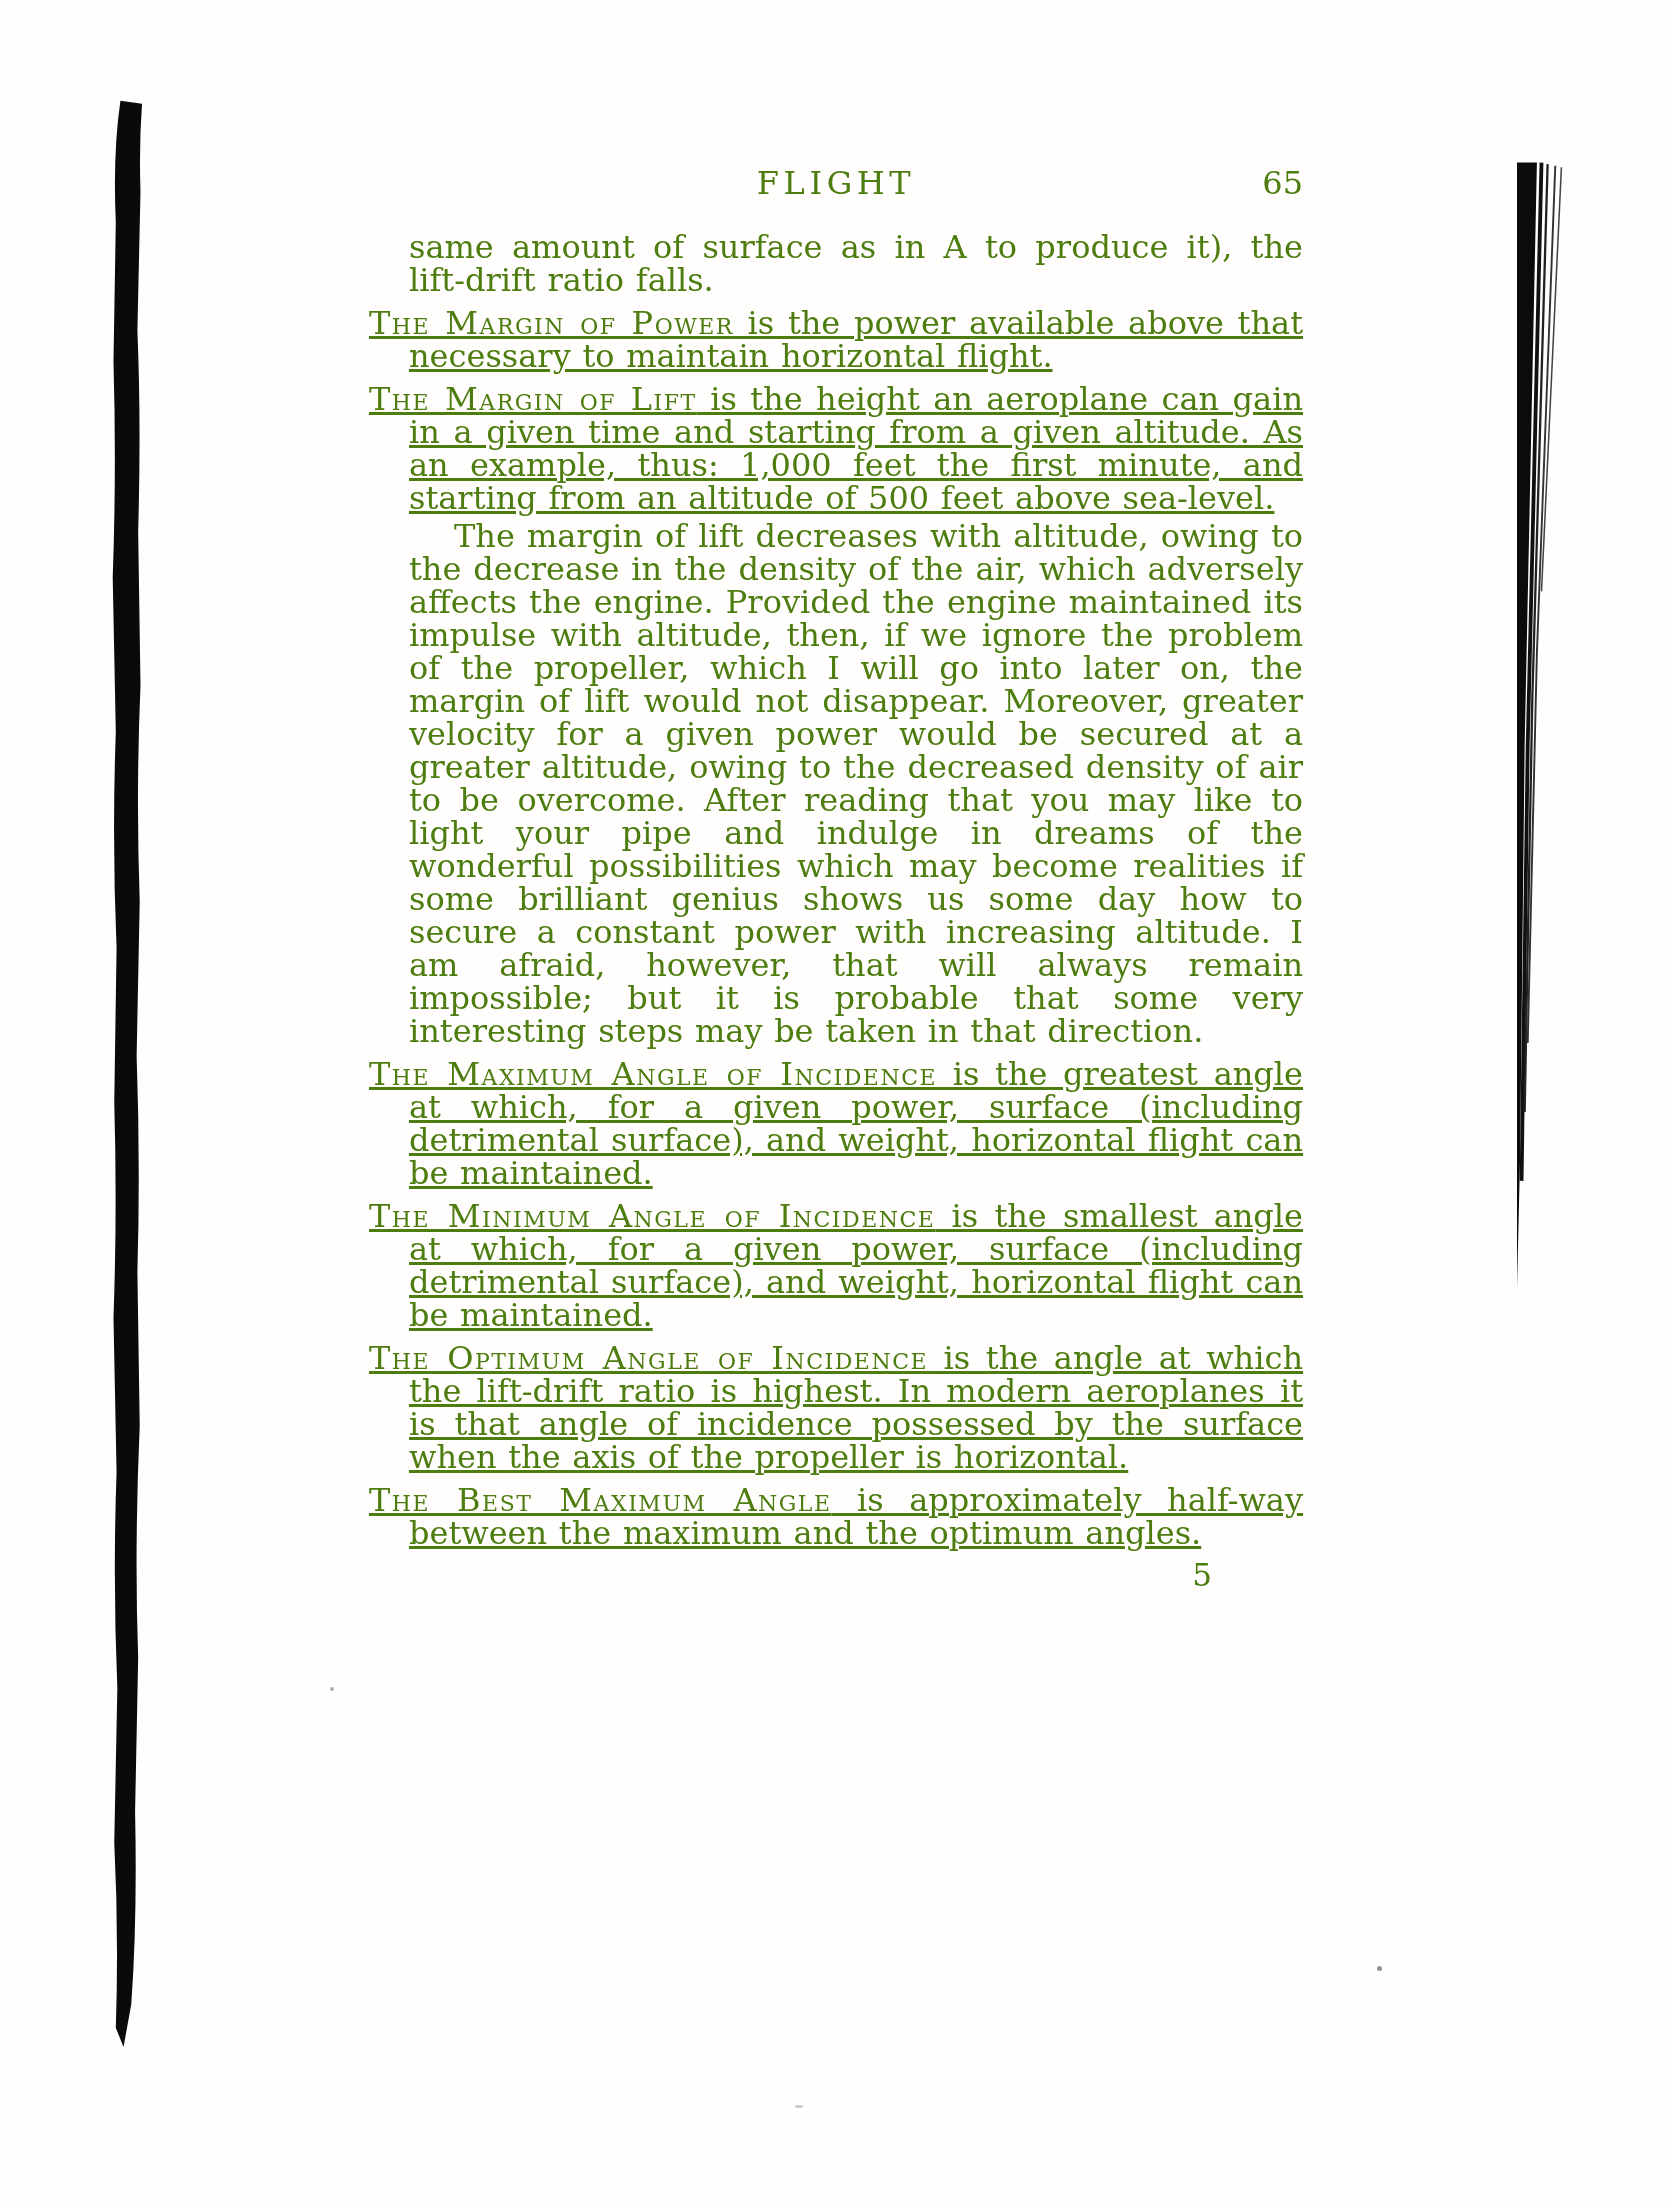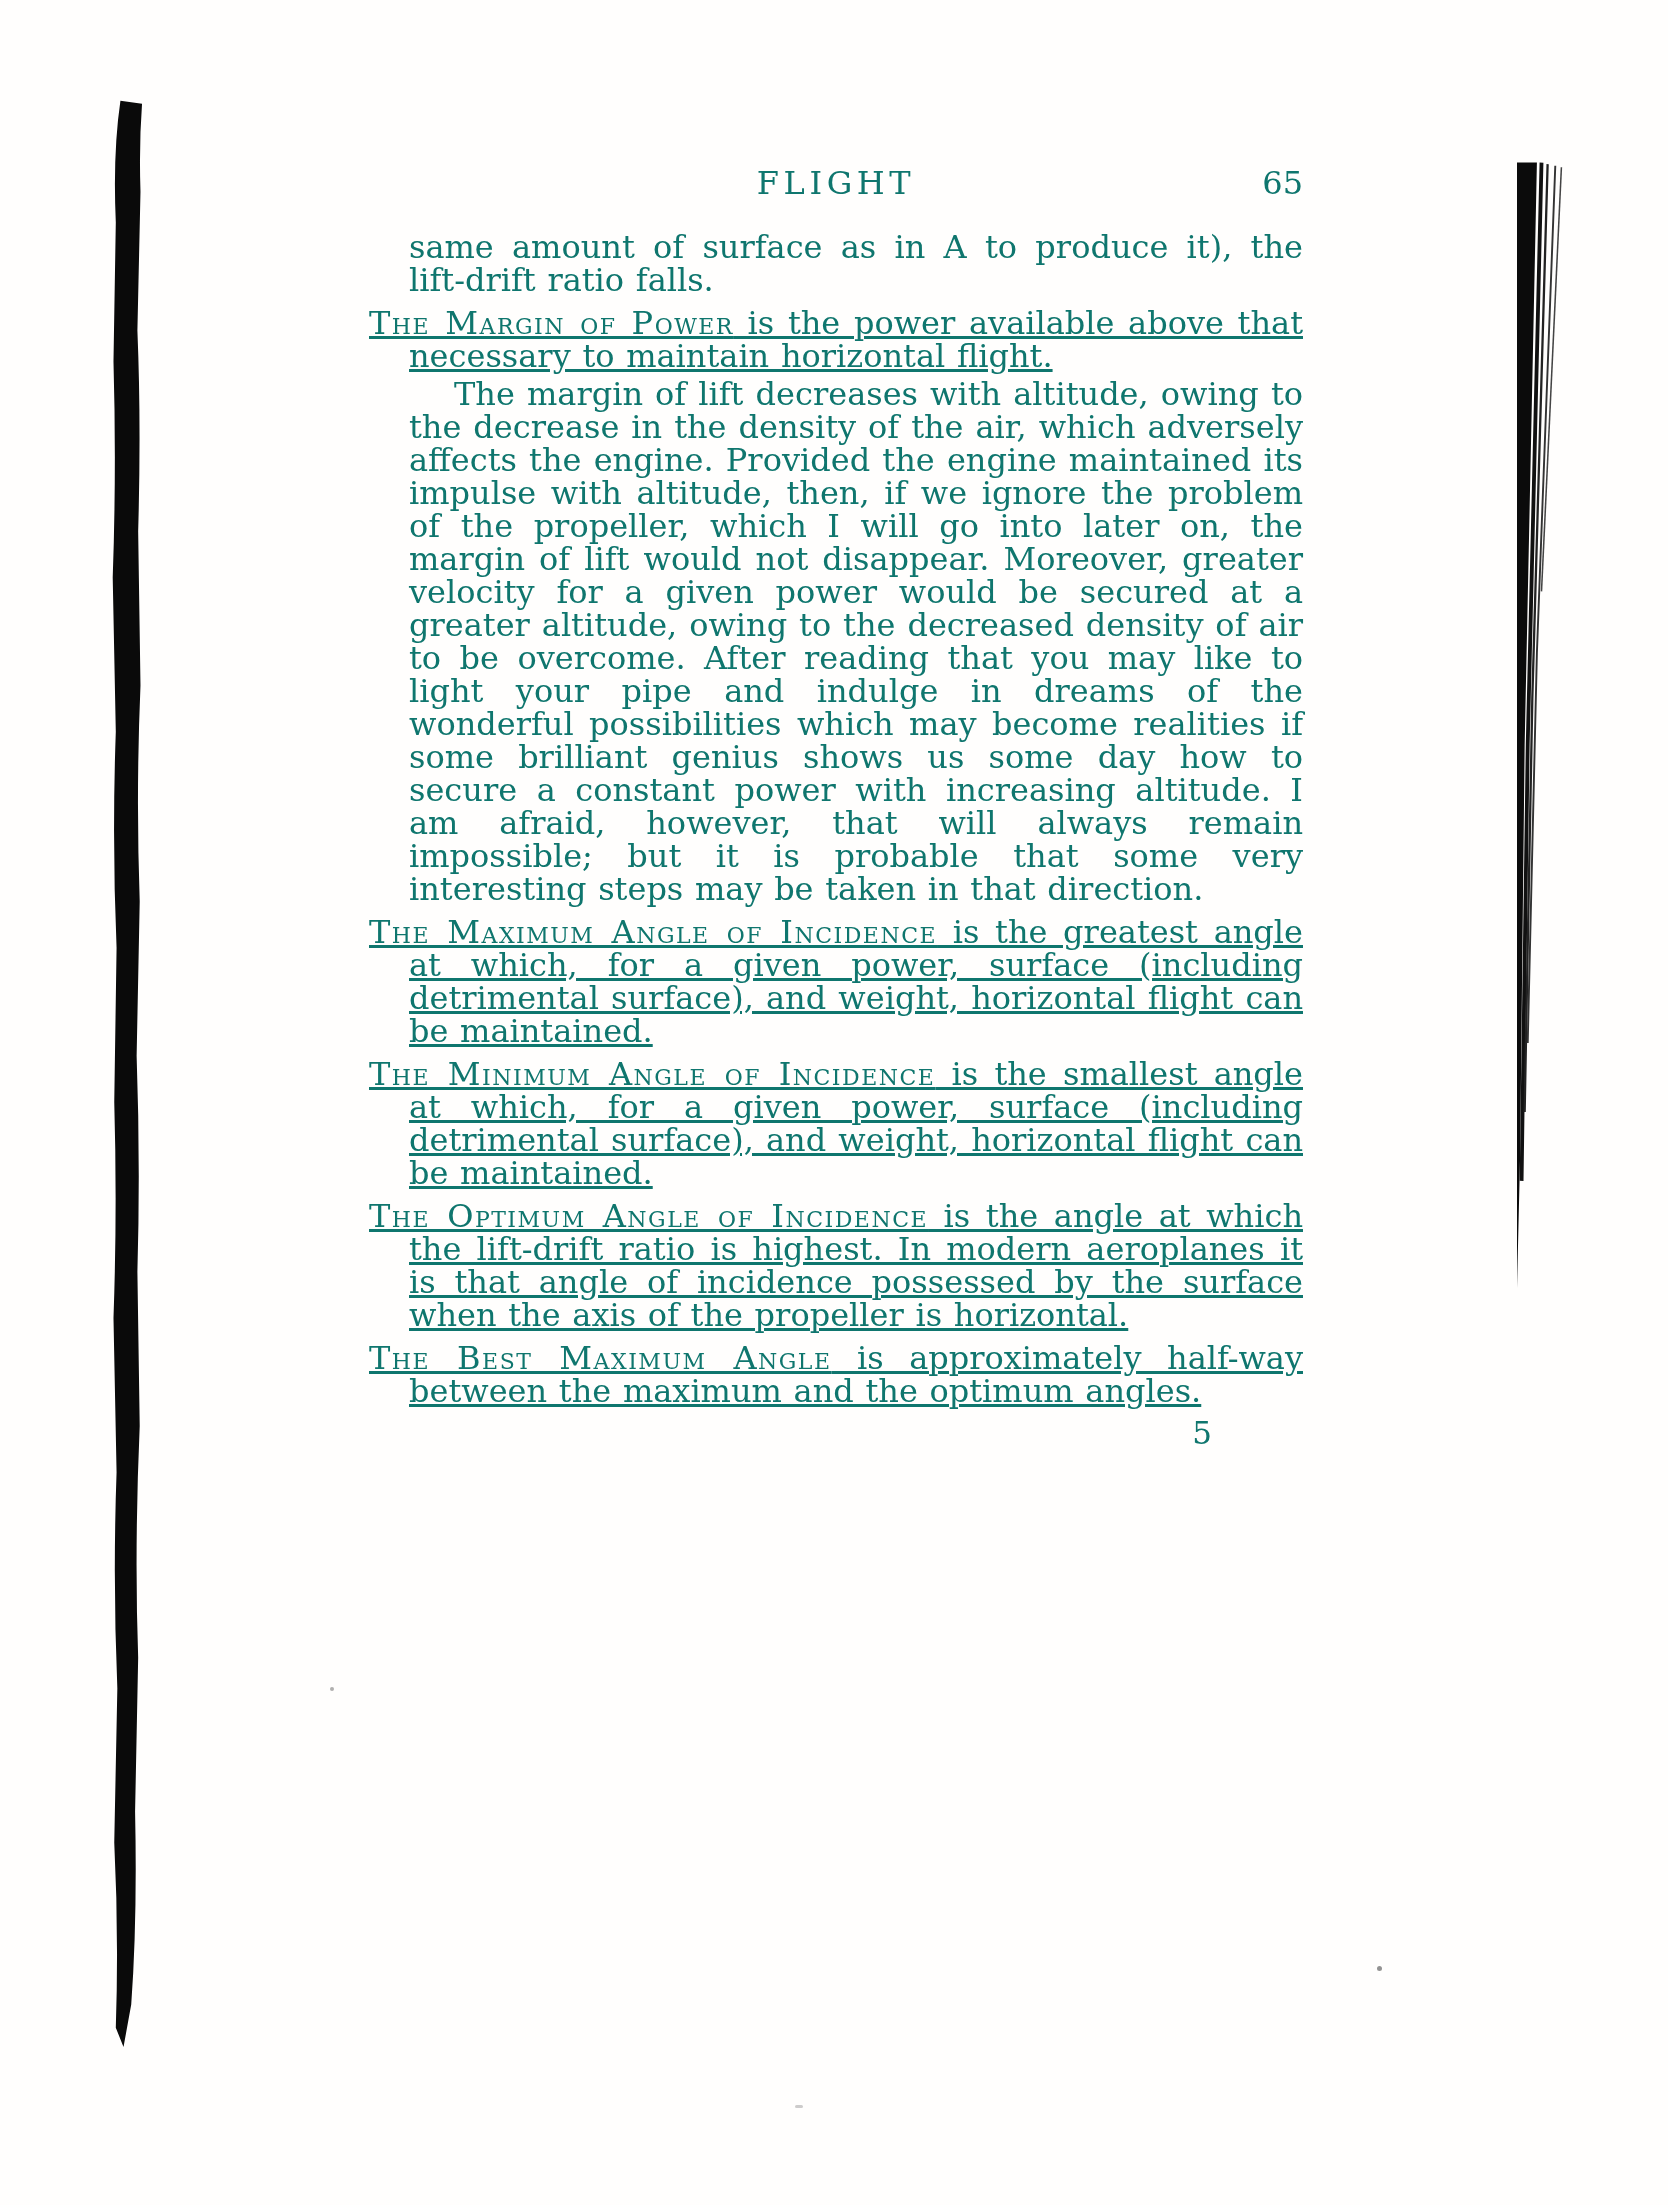--- a/index.html
+++ b/index.html
@@ -6,21 +6,21 @@
   body{
     width:1669px;height:2205px;
     background:#f4f4f2;
     font-family:"DejaVu Serif", serif;
     position:relative;
     overflow:hidden;
   }
   .page{
     position:absolute;inset:0;
     background:#fffefd;
-    color:#0f766e;
+    color:#4d7c0f;
   }
   
   .smudge-left{position:absolute;left:105px;top:99px;width:54px;height:1952px;}
   .marks-right{position:absolute;left:1517px;top:158px;width:49px;height:1150px;}
   .speck{position:absolute;border-radius:50%;background:#6f6f6f;}
   .speck.s1{left:1377px;top:1966px;width:5.4px;height:5.4px;opacity:.75;}
   .speck.s2{left:330px;top:1687px;width:3.9px;height:3.9px;opacity:.55;}
   .speck.s3{left:795px;top:2105px;width:7.7px;height:3.1px;border-radius:1.5px;opacity:.35;}
   
   .text-block{
@@ -89,20 +89,23 @@
     <div class="body-text">
 
       <p class="cont">
         <span>same amount of surface as in A to produce it), the lift-drift ratio falls.</span>
       </p>
 
       <p class="entry">
         <span class="term">The Margin of Power</span><span> is the power available above that necessary to maintain horizontal flight.</span>
       </p>
 
+      <p class="entry">
+        <span class="term">The Margin of Lift</span><span> is the height an aeroplane can gain in a given time and starting from a given altitude. As an example, thus: 1,000 feet the first minute, and starting from an altitude of 500 feet above sea-level.</span>
+      </p>
 
       <p class="plain">
         <span>The margin of lift decreases with altitude, owing to the decrease in the density of the air, which adversely affects the engine. Provided the engine maintained its impulse with altitude, then, if we ignore the problem of the propeller, which I will go into later on, the margin of lift would not disappear. Moreover, greater velocity for a given power would be secured at a greater altitude, owing to the decreased density of air to be overcome. After reading that you may like to light your pipe and indulge in dreams of the wonderful possibilities which may become realities if some brilliant genius shows us some day how to secure a constant power with increasing altitude. I am afraid, however, that will always remain impossible; but it is probable that some very interesting steps may be taken in that direction.</span>
       </p>
 
       <p class="entry">
         <span class="term">The Maximum Angle of Incidence</span><span> is the greatest angle at which, for a given power, surface (including detrimental surface), and weight, horizontal flight can be maintained.</span>
       </p>
 
       <p class="entry">

